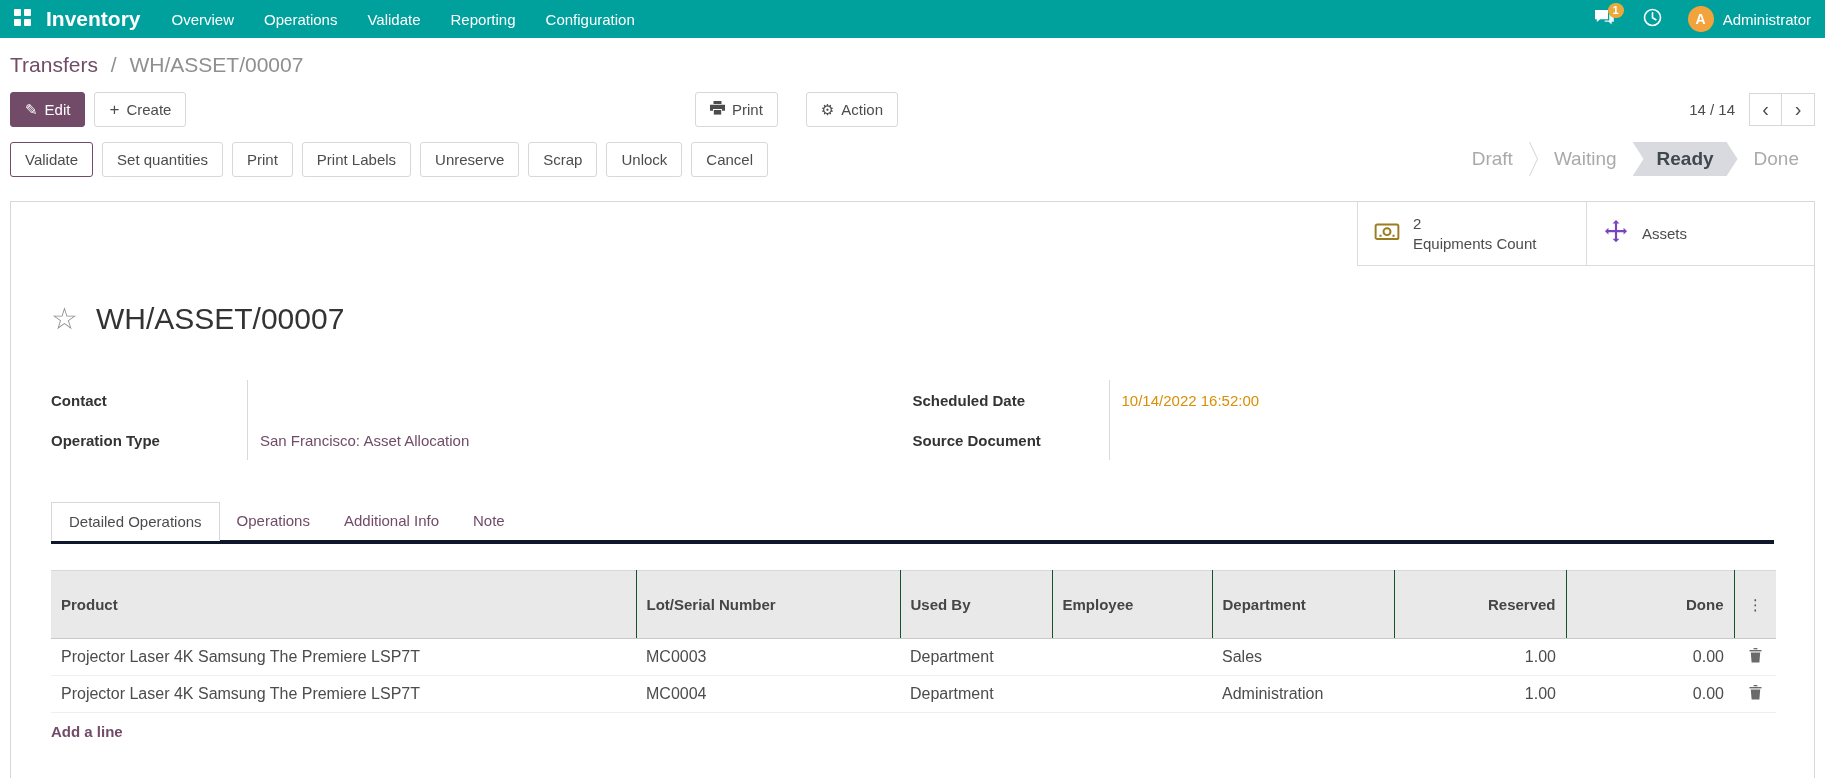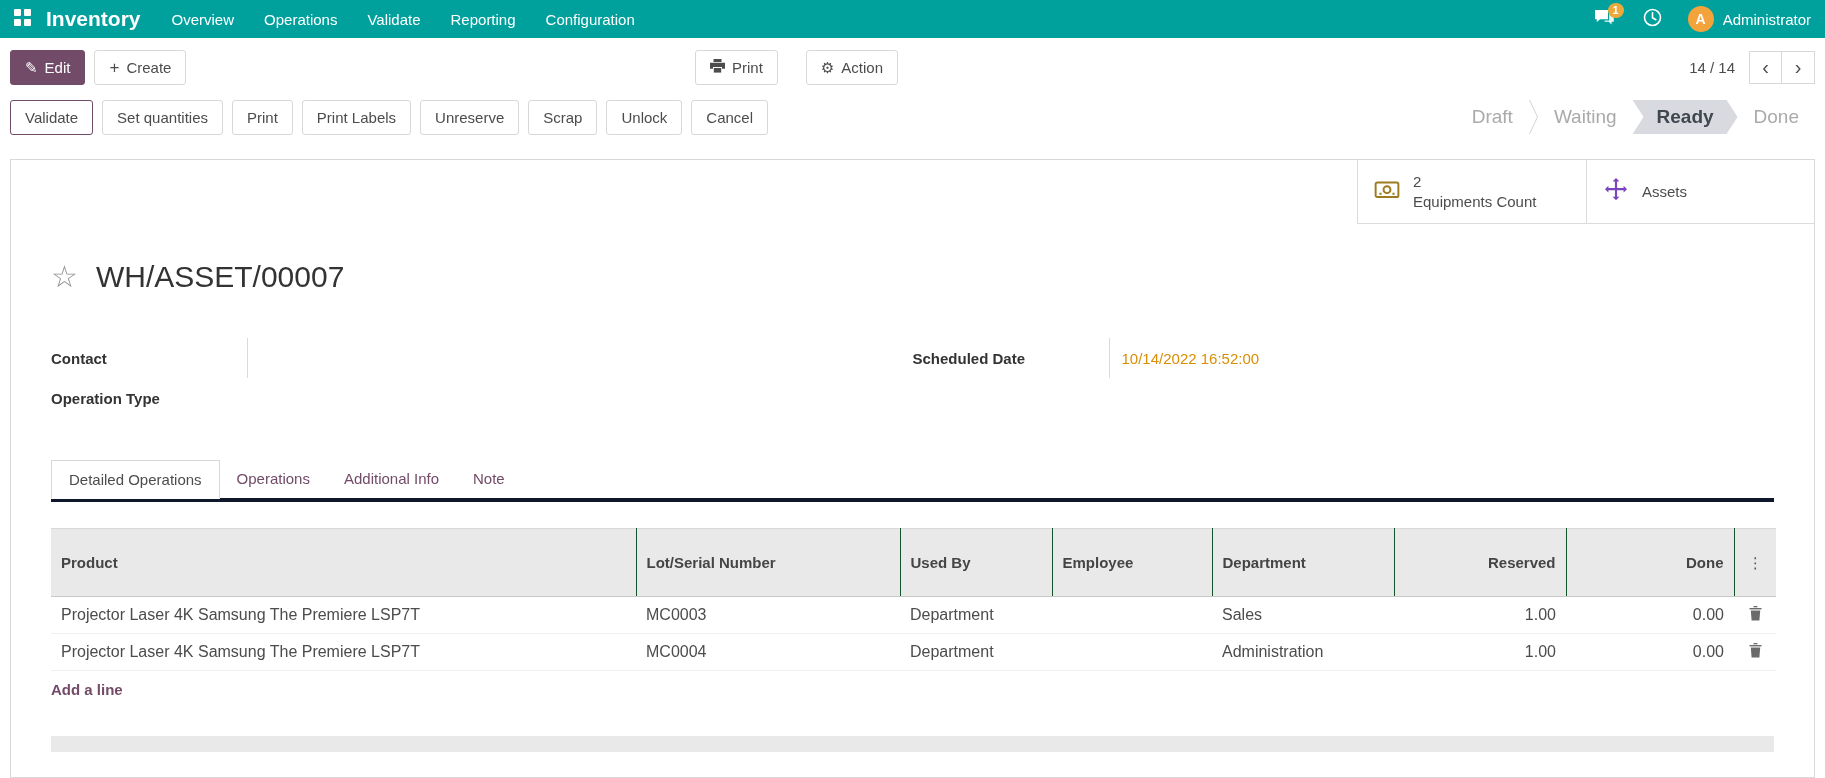--- a/index.html
+++ b/index.html
@@ -128,20 +128,25 @@
         </span>
       </div>
       <div class="user">
         <span class="avatar">A</span>
         <span class="user-name">Administrator</span>
       </div>
     </div>
   </nav>
 
   <div class="control-panel">
+    <div class="breadcrumb-row">
+      <a class="bc-parent">Transfers</a>
+      <span class="bc-sep">/</span>
+      <span class="bc-current">WH/ASSET/00007</span>
+    </div>
 
     <div class="buttons-row">
       <div class="left-buttons">
         <button class="btn btn-primary">
           <span>✎</span>
           <span>Edit</span>
         </button>
         <button class="btn">
           <span style="font-size:17px;">+</span>
           <span>Create</span>
@@ -232,26 +237,31 @@
       </div>
 
       <div class="fields">
         <div class="field-group">
           <div class="field-row">
             <span class="field-label">Contact</span>
             <span class="field-value"></span>
           </div>
           <div class="field-row">
             <span class="field-label">Operation Type</span>
+            <span class="field-value link-value">San Francisco: Asset Allocation</span>
           </div>
         </div>
         <div class="field-group">
           <div class="field-row">
             <span class="field-label">Scheduled Date</span>
             <span class="field-value date-value">10/14/2022 16:52:00</span>
+          </div>
+          <div class="field-row">
+            <span class="field-label">Source Document</span>
+            <span class="field-value"></span>
           </div>
         </div>
       </div>
 
       <div class="tabs">
         <span class="tab active">Detailed Operations</span>
         <span class="tab">Operations</span>
         <span class="tab">Additional Info</span>
         <span class="tab">Note</span>
       </div>

